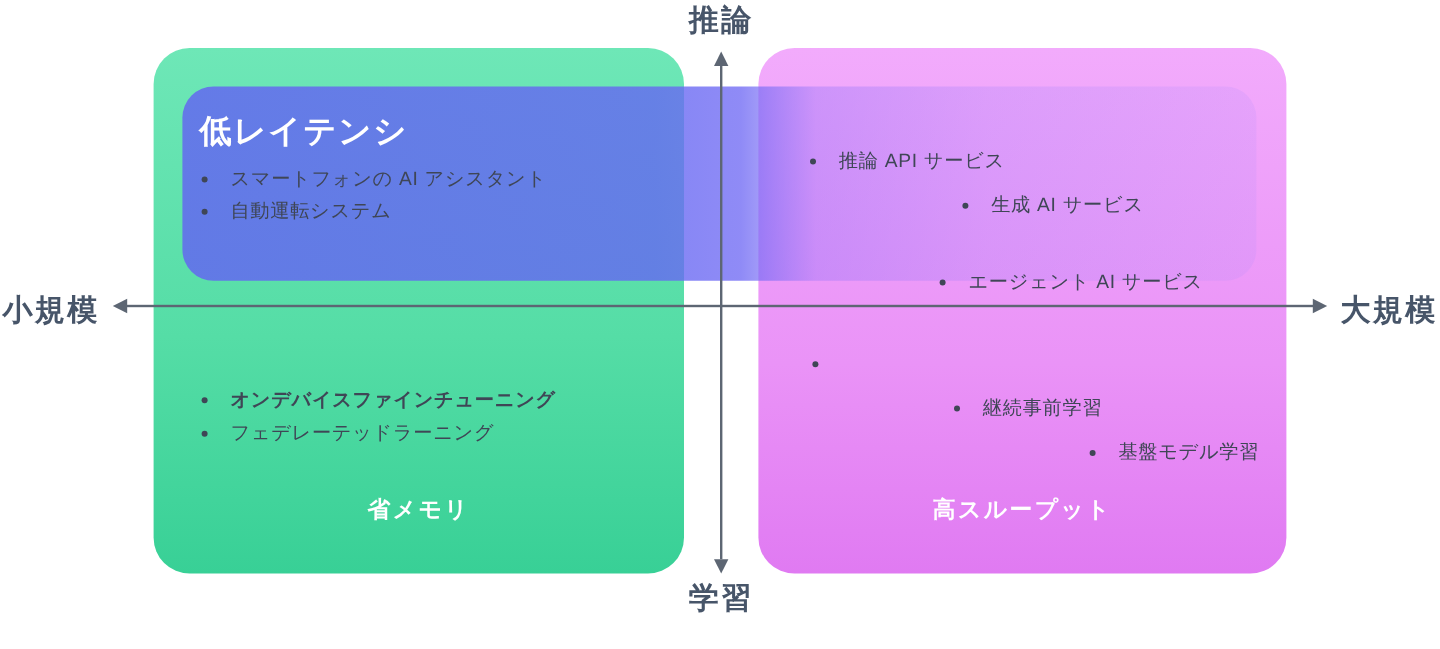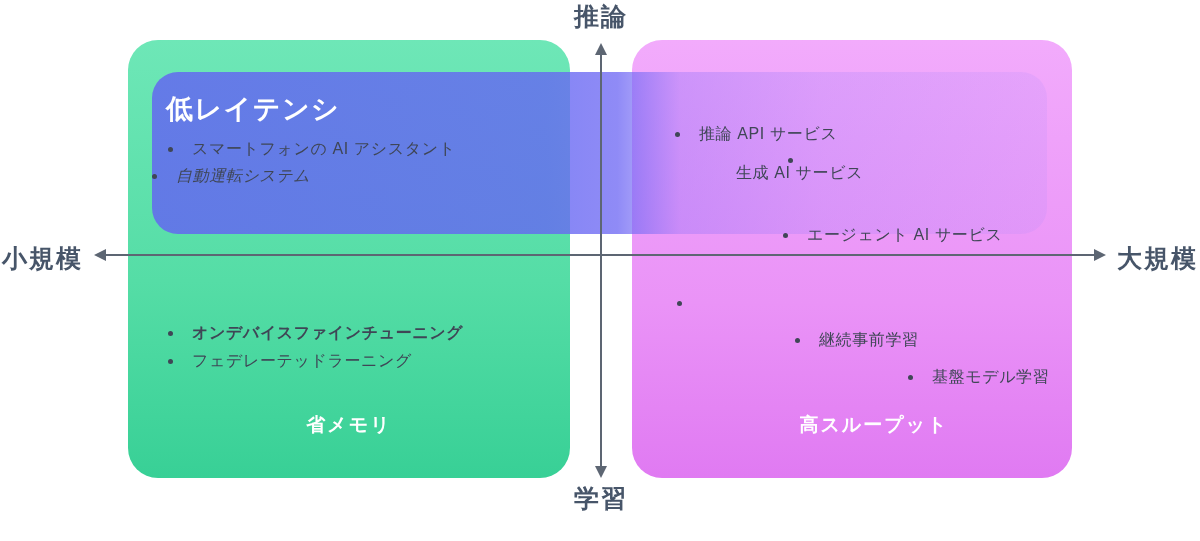--- a/index.html
+++ b/index.html
@@ -33,28 +33,28 @@
   .axis-label{position:absolute;font-size:25px;font-weight:600;color:#475569;letter-spacing:2px;white-space:nowrap;}
   .axis-label.top{left:601px;top:0px;transform:translateX(-50%);}
   .axis-label.bottom{left:601px;top:482px;transform:translateX(-50%);}
   .axis-label.left{left:2px;top:242px;}
   .axis-label.right{left:1117px;top:242px;}
   
   .ov-title{position:absolute;left:166px;top:91px;font-size:27px;font-weight:700;color:#ffffff;letter-spacing:1.5px;white-space:nowrap;}
   
   .li{position:absolute;display:flex;align-items:center;height:27px;font-size:16px;color:#3f4656;letter-spacing:0.6px;white-space:nowrap;}
   .dot{width:5px;height:5px;border-radius:50%;background:#3f4656;margin-right:19px;flex:none;}
-  .tl1{left:168px;top:136px;} .tl2{left:152px;top:163px;font-style:italic;} .tl3{left:168px;top:190px;}
-  .tr1{left:675px;top:121px;} .tr2{left:736px;top:158px;flex-direction:column;} .tr3{left:783px;top:194px;margin-top:28px;}
+  .tl1{left:168px;top:136px;} .tl2{left:168px;top:163px;} .tl3{left:168px;top:190px;}
+  .tr1{left:675px;top:121px;} .tr2{left:802px;top:158px;} .tr3{left:783px;top:194px;margin-top:28px;}
   .bl1{left:168px;top:320px;font-weight:bold;} .bl2{left:168px;top:348px;}
   .br1{left:677px;top:290px;} .br2{left:795px;top:327px;} .br3{left:908px;top:364px;}
   
   .qlabel{position:absolute;top:412px;font-size:19px;font-weight:700;color:#ffffff;letter-spacing:2px;text-align:center;}
   .qlabel.green-label{left:128px;width:442px;}
-  .qlabel.pink-label{left:632px;width:440px;padding-left:22px;}
+  .qlabel.pink-label{left:632px;width:440px;}
 </style>
 </head>
 <body>
 
 <div class="canvas">
 
   <div class="box green"></div>
   <div class="box pink"></div>
 
   <div class="overlay"></div>

